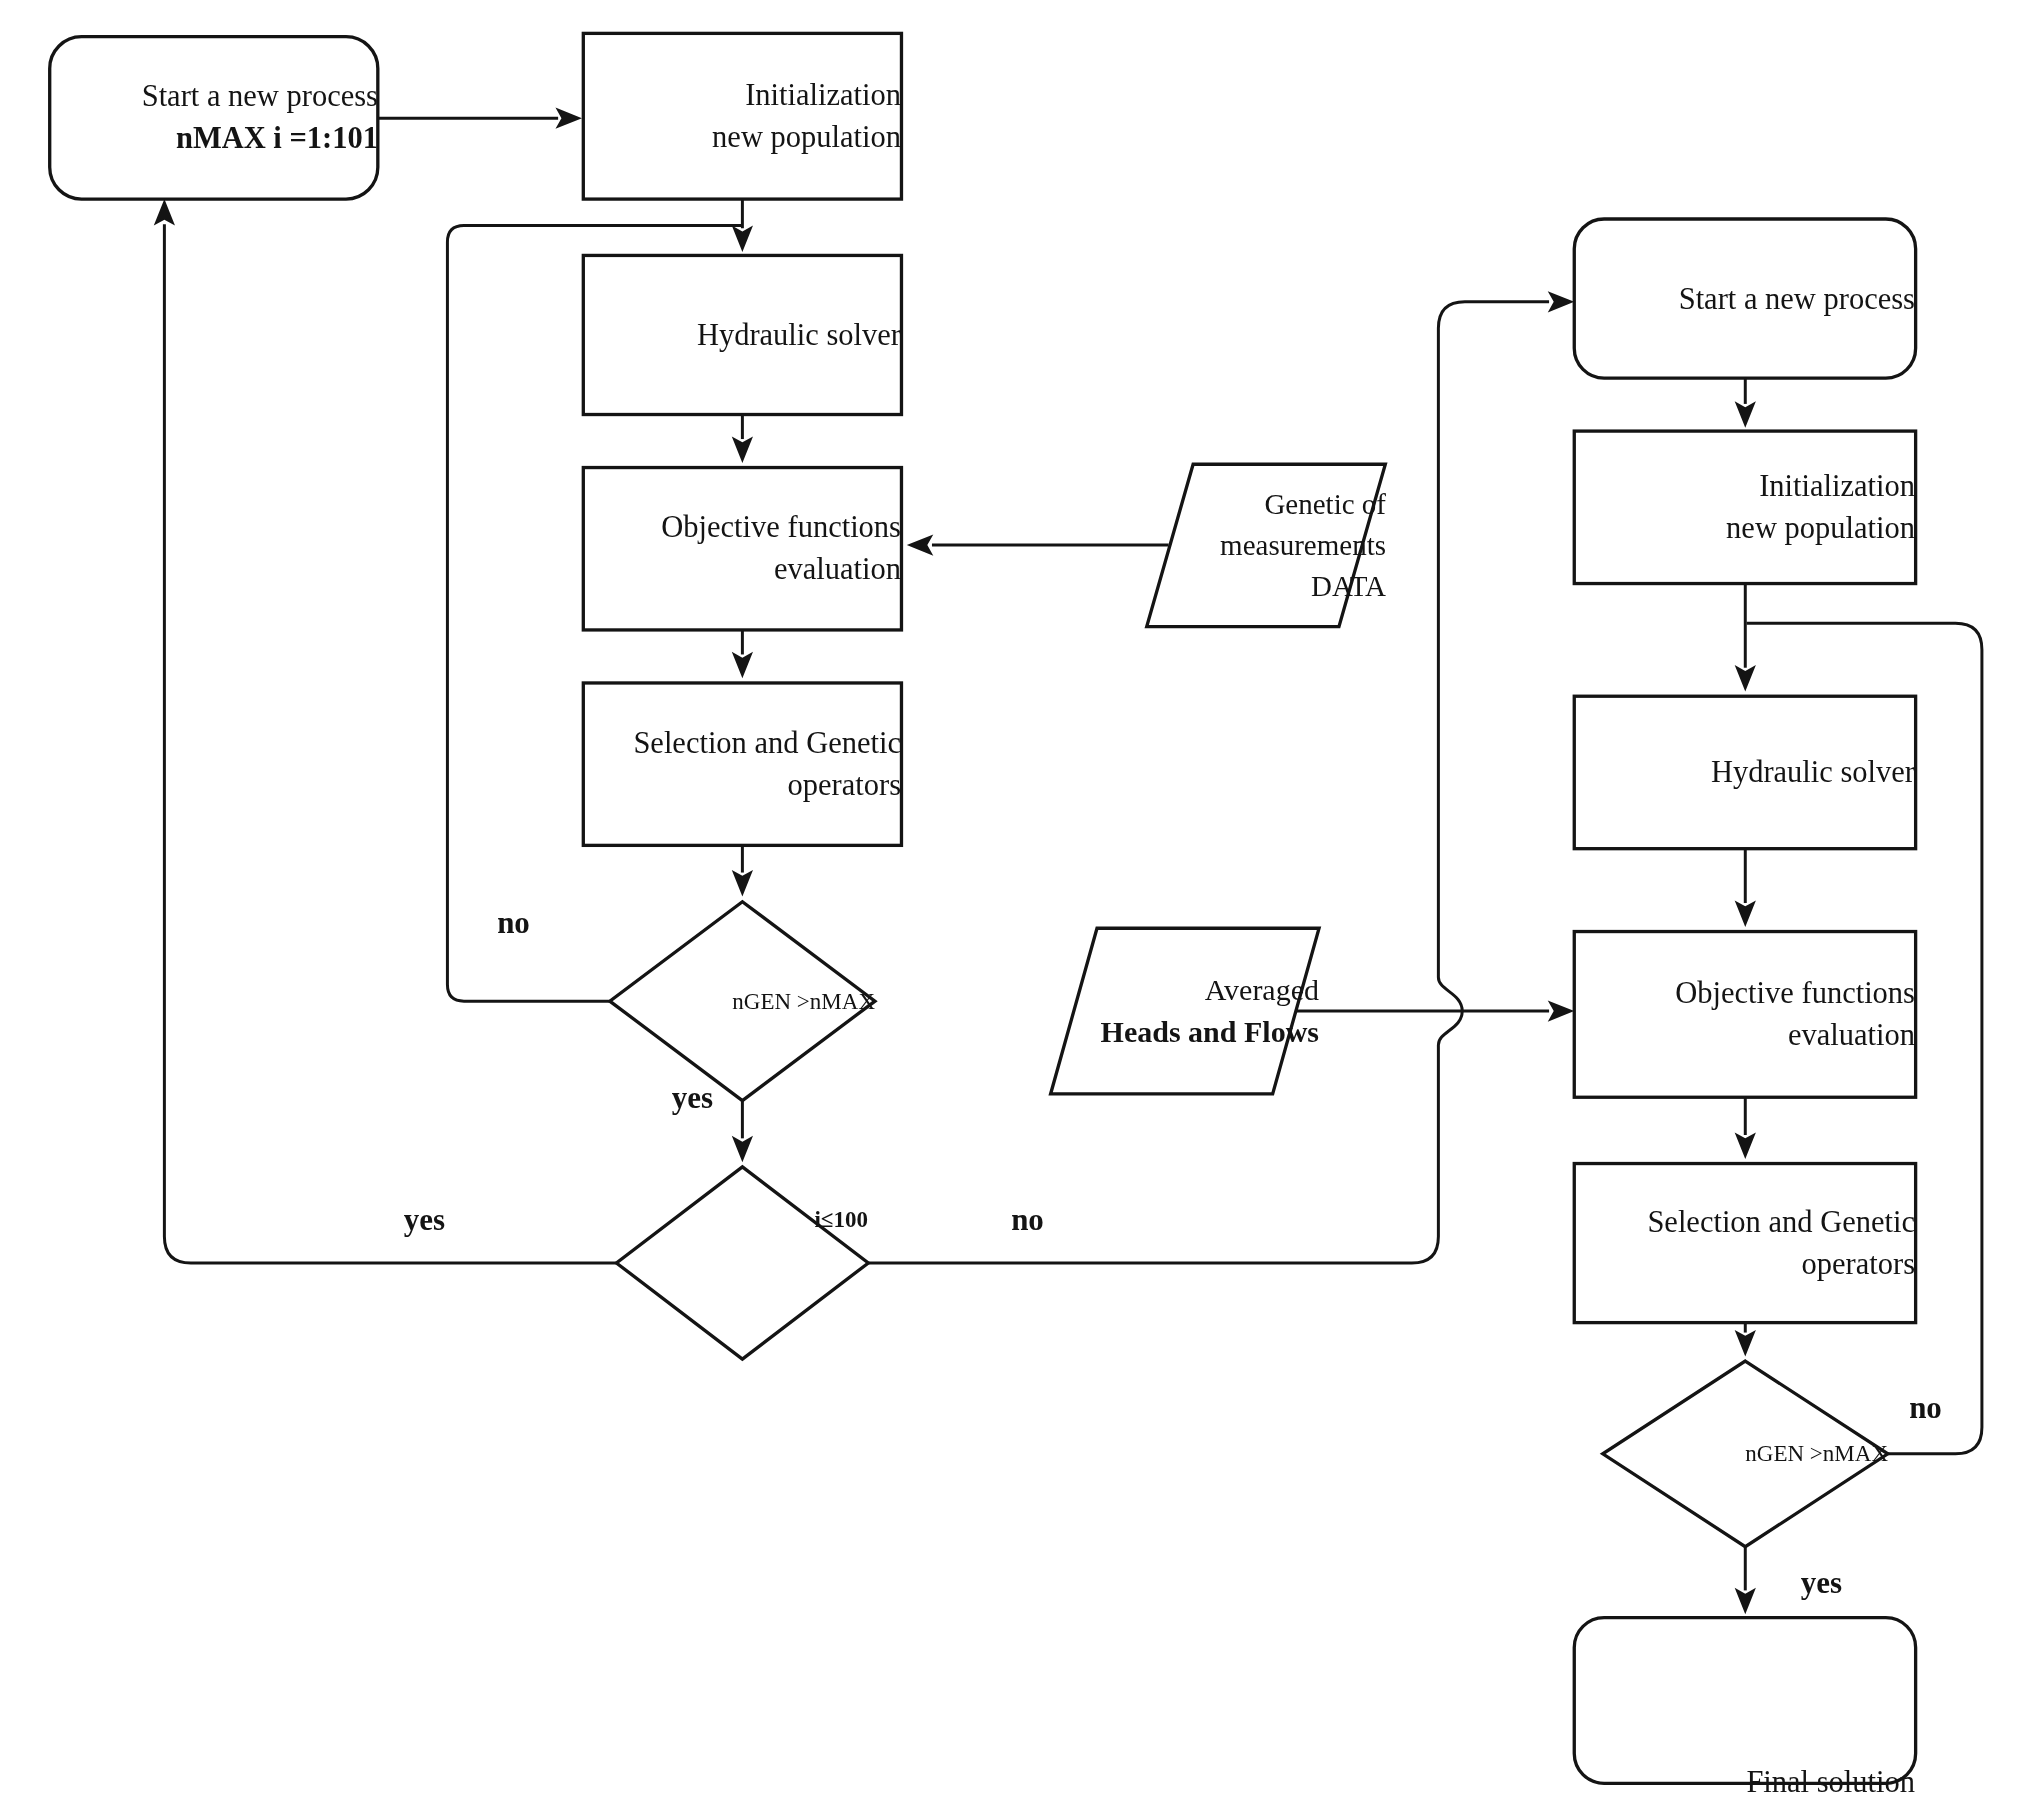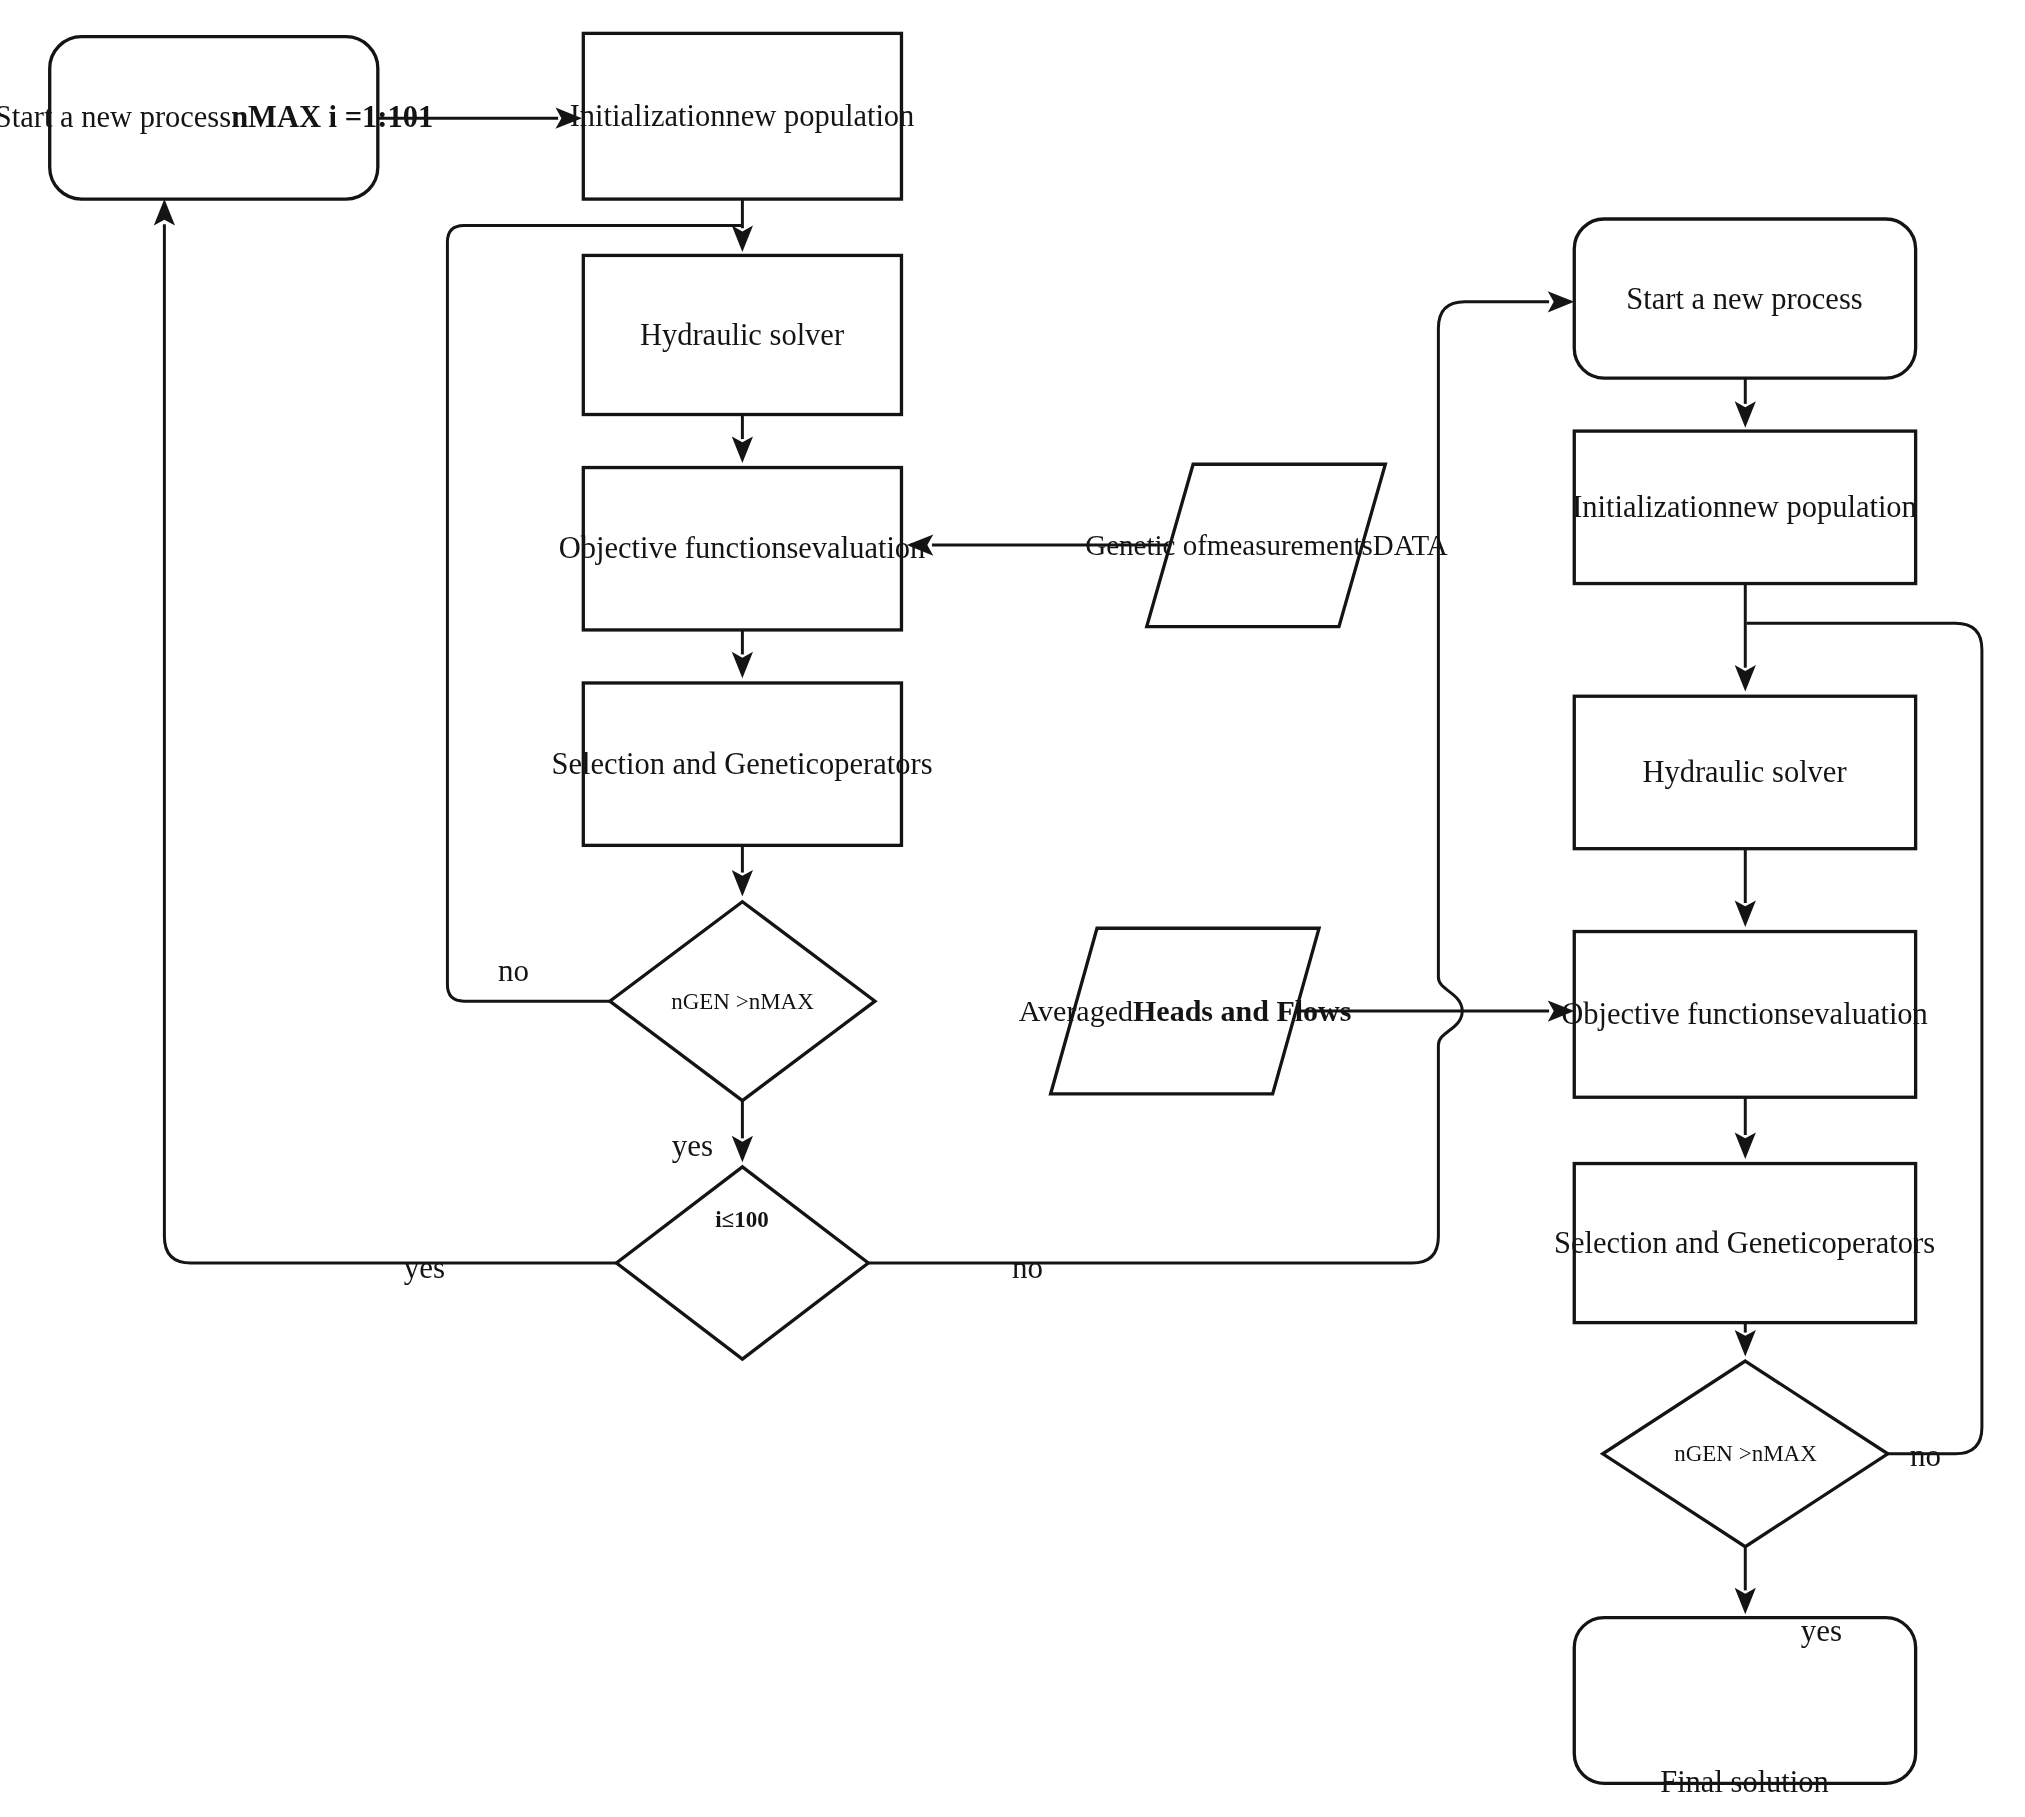--- a/index.html
+++ b/index.html
@@ -18,40 +18,40 @@
   }
   #lines {
     position: absolute;
     left: 0; top: 0;
     width: 2025px;
     height: 1818px;
   }
   .nodelabel {
     position: absolute;
     display: flex;
-    align-items: center;
+    flex-direction: column;
+    align-items: flex-end;
     justify-content: center;
     text-align: center;
     font-size: 30.5px;
     line-height: 42px;
     white-space: nowrap;
     pointer-events: none;
   }
   .nodelabel.diamond { font-size: 23px; }
   .edgelabel {
     position: absolute;
     width: 113px;
     height: 42px;
     display: flex;
     align-items: center;
     justify-content: center;
     font-size: 31px;
-    font-weight: normal;
+    font-weight: bold;
     pointer-events: none;
-    margin-top: 48px;
   }
   .b { font-weight: bold; }
   svg .shape {
     fill: #ffffff;
     stroke: var(--ink, #141414);
     stroke-width: 5;
   }
   svg .conn {
     fill: none;
     stroke: var(--ink, #141414);

